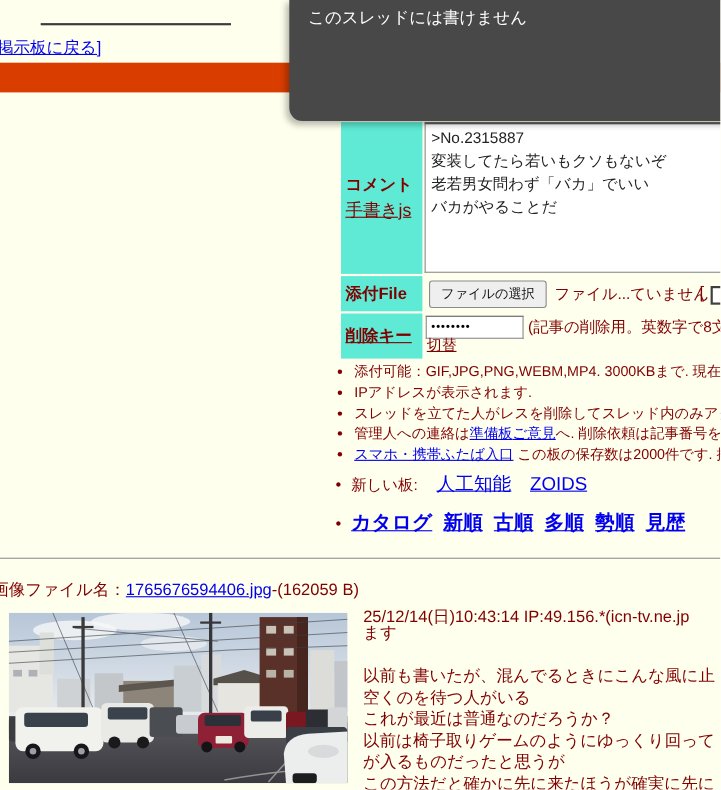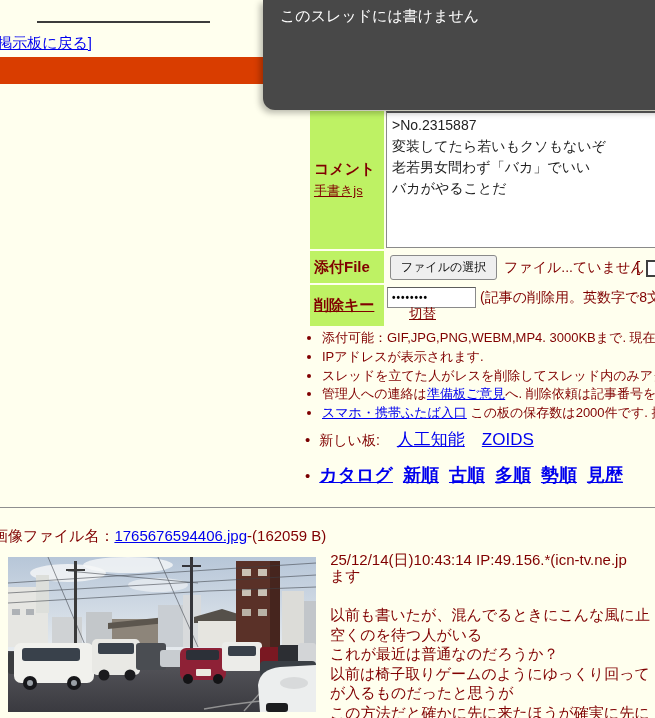--- a/index.html
+++ b/index.html
@@ -23,29 +23,29 @@
   #tooltip{
     left:263px;top:0;width:400px;height:110px;
     background:#484848;border-radius:0 0 0 12px;
     box-shadow:-3px 3px 6px rgba(0,0,0,.28);
     color:#ffffff;font-size:15px;
   }
   #tooltip .txt{padding:7px 0 0 17px;}
 
   
   .form-label{
-    left:310px;width:74px;background:#bef264;
+    left:310px;width:74px;background:#5eead4;
     display:flex;flex-direction:column;justify-content:center;
     padding-left:4px;box-sizing:border-box;
     font-size:15px;font-weight:bold;color:#800000;
   }
   #cell-comment{top:111px;height:138px;}
   #cell-file{top:251px;height:32px;}
   #cell-delkey{top:285px;height:41px;text-decoration:underline;}
-  #tegaki-link{font-size:13px;font-weight:normal;margin-top:3px;}
+  #tegaki-link{font-size:16px;font-weight:normal;margin-top:3px;}
   #comment-textarea{
     left:386px;top:111px;width:330px;height:137px;box-sizing:border-box;
     background:#fff;border:1px solid #8a8a8a;border-top:2px solid #5c5c5c;
     font-family:"Liberation Sans","DejaVu Sans",sans-serif;
     font-size:14px;line-height:21px;color:#222;padding:2px 5px;resize:none;
   }
   #file-button{
     left:390px;top:255px;width:107px;height:25px;
     background:#efefef;border:1px solid #8a8a8a;border-radius:3px;
     font-size:12px;color:#111;
@@ -53,21 +53,21 @@
   }
   #file-status{left:504px;top:259px;font-size:14px;}
   #file-bracket{left:636px;top:258px;font-size:15px;}
   #noimage-checkbox{left:646px;top:260px;width:13px;height:13px;background:#fff;border:2px solid #3f3f3f;}
   #delete-key-input{
     left:387px;top:287px;width:89px;height:21px;box-sizing:border-box;
     background:#fff;border:1px solid #8a8a8a;border-top-color:#5c5c5c;
     font-size:10px;font-weight:bold;letter-spacing:1px;color:#000;padding:0 4px;
   }
   #delete-note{left:480px;top:289px;font-size:14px;white-space:nowrap;}
-  #toggle-link{left:409px;top:305px;font-size:13.5px;font-family:Liberation Mono, monospace;}
+  #toggle-link{left:388px;top:305px;font-size:13.5px;font-family:Liberation Mono, monospace;}
 
   
   #rules-list{
     left:302px;top:329px;margin:0;padding:0 0 0 20px;
     font-size:13px;line-height:18.8px;color:#800000;
   }
   #rules-list li{white-space:nowrap;}
 
   
   .big-item{display:flex;align-items:baseline;white-space:nowrap;}

